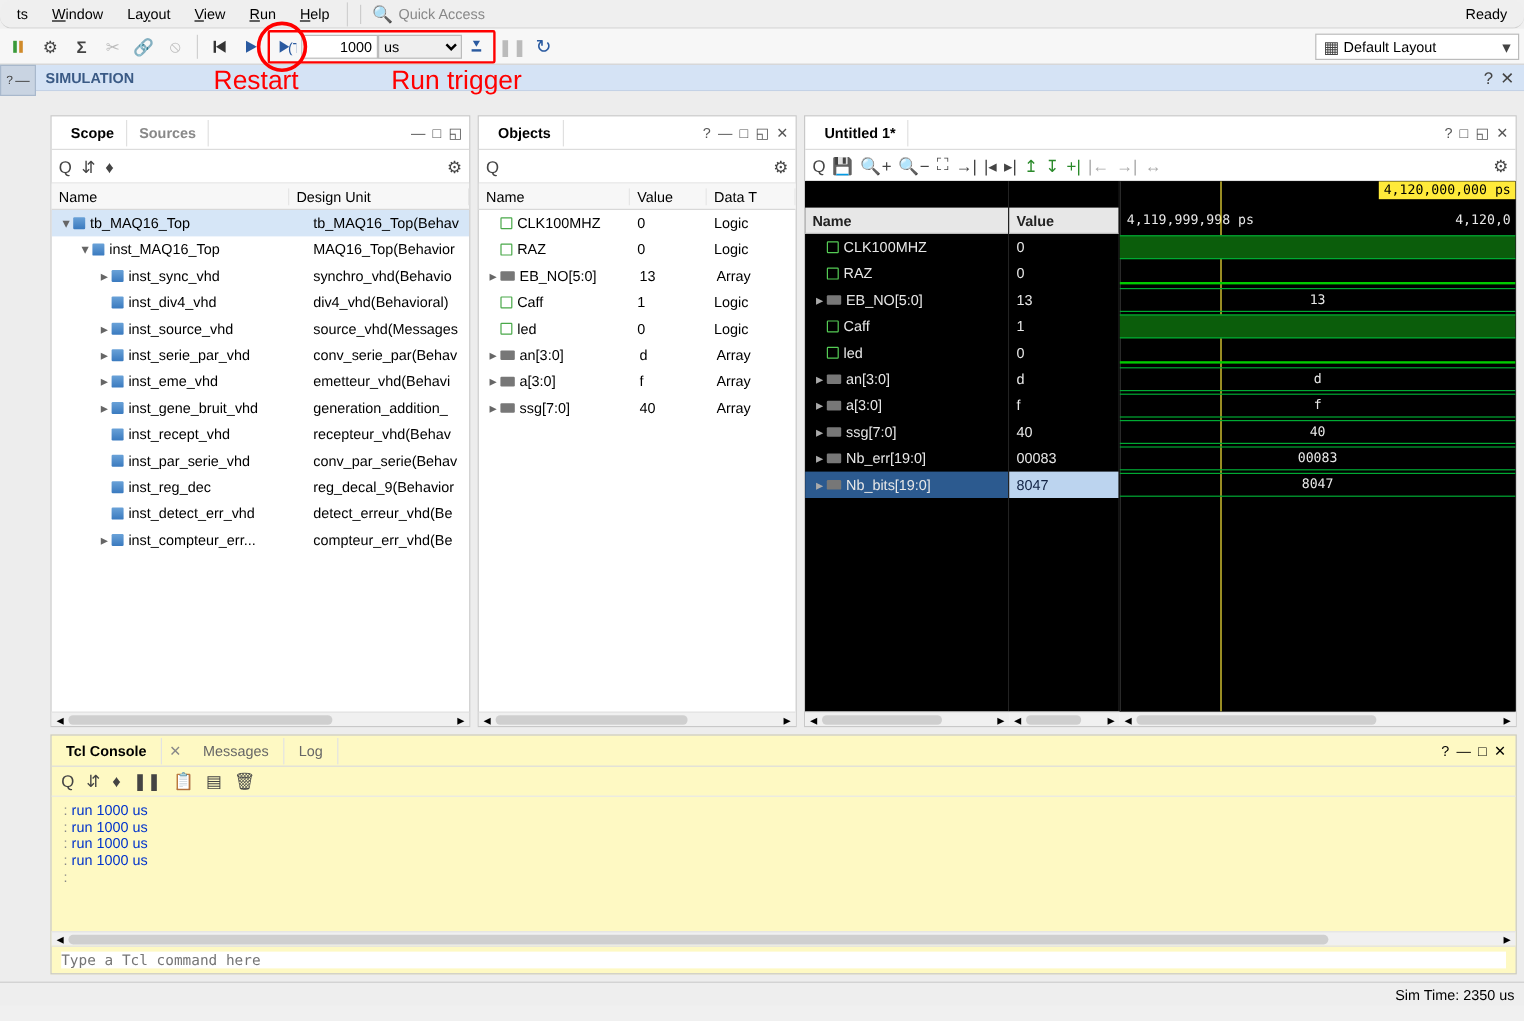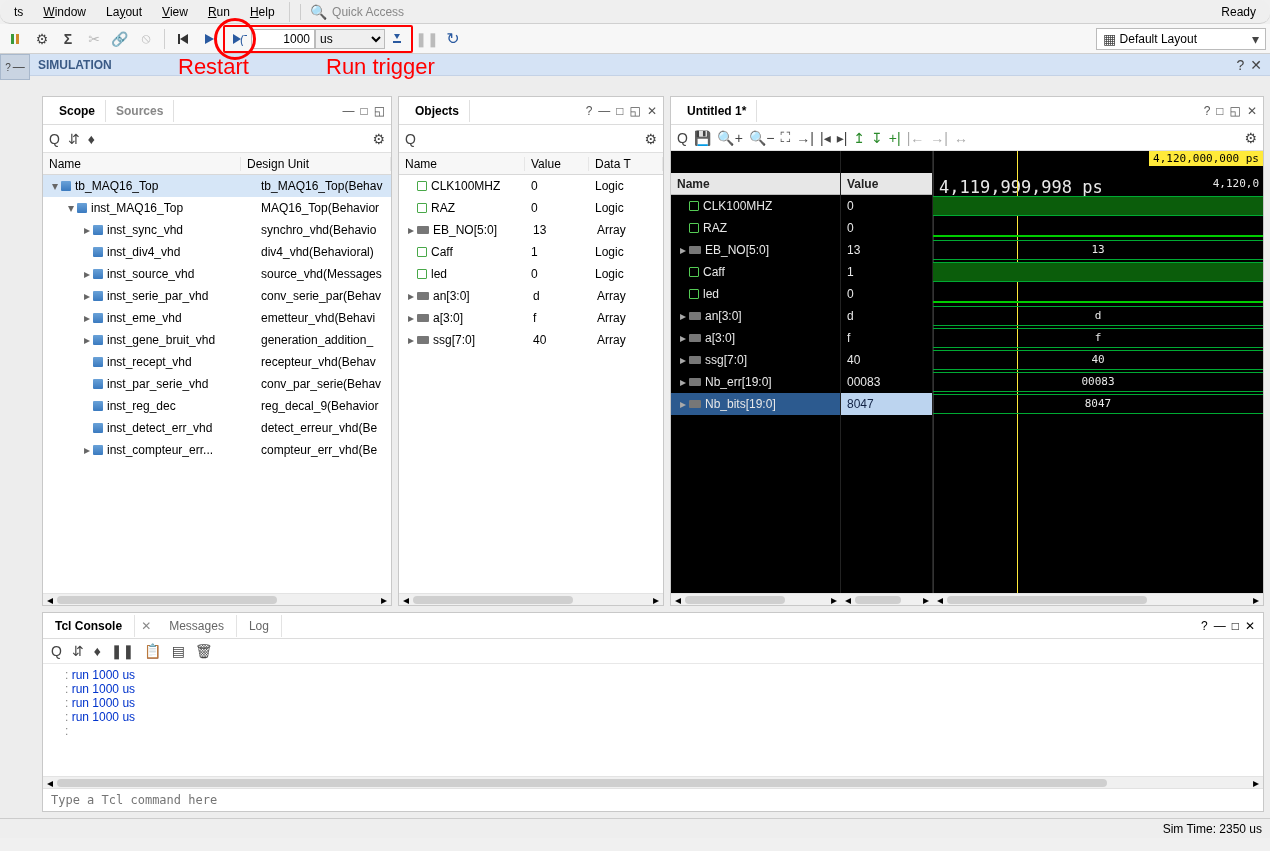--- a/index.html
+++ b/index.html
@@ -48,36 +48,36 @@
 .scroll-x .thumb { height:8px; background:#cfcfcf; border-radius:4px;}
 .wavearea { flex:1; display:flex; background:#000; min-height:0;}
 .wname { width:170px; background:#000; border-right:1px solid #222;}
 .wval { width:92px; background:#000; border-right:1px solid #222;}
 .wplot { flex:1; background:#000; position:relative; overflow:hidden;}
 .wrow { height:22px; display:flex; align-items:center; padding:0 6px; color:#e8e8e8; white-space:nowrap; font-size:12px;}
 .whdr { background:#e7e7e7; color:#222; border-bottom:1px solid #bbb; font-weight:bold;}
 .wrow.sel { background:#bcd4ef; color:#124;}
 .wrow.sel2 { background:#2c5a8f;}
 .wplot .timebar { position:absolute; top:0; right:0; background:#ffea3a; color:#000; font-size:11px; padding:1px 4px; font-family:monospace;text-align:right;}
-.wplot .tlabel { position:absolute; top:26px; left:6px; color:#e8e8e8; font-family:monospace; font-size:17px;}
+.wplot .tlabel { position:absolute; top:26px; left:6px; color:#e8e8e8; font-family:monospace; font-size:11px;}
 .wplot .tlabel2 { position:absolute; top:26px; right:4px; color:#e8e8e8; font-family:monospace; font-size:11px;}
 .wplot .cursor { position:absolute; top:0; bottom:0; width:1px; background:#ffea3a; left:84px;}
 .wplot .grid { position:absolute; top:0; bottom:0; width:1px; background:#333; }
 .lane { position:absolute; left:0; right:0; height:20px; border-top:1px solid #0a3; border-bottom:1px solid #0a3;}
 .lane.fill { background:#0b5d0b;}
 .lane .mid { position:absolute; left:0; right:0; text-align:center; color:#e8e8e8; font-family:monospace; font-size:11px; top:2px;}
 .waveicons { display:flex; gap:6px; padding:4px 6px; border-bottom:1px solid #e0e0e0; align-items:center;}
 .waveicons .sp { flex:1;}
 .bottom { padding:6px; background:#ededed;}
-.console { background:#ffffff; border:1px solid #c8c8c8; height:200px; display:flex; flex-direction:column;}
+.console { background:#fef9c3; border:1px solid #c8c8c8; height:200px; display:flex; flex-direction:column;}
 .console .chdr { display:flex; align-items:center; height:26px; border-bottom:1px solid #dcdcdc;}
 .console .chdr .tab { padding:4px 12px; border-right:1px solid #e3e3e3;}
 .console .chdr .tab.active { font-weight:bold;}
 .console .ctb { display:flex; align-items:center; gap:10px; padding:4px 8px; border-bottom:1px solid #e8e8e8;}
-.cbody { flex:1; overflow:auto; padding:4px 22px; font-family:monospace; font-size:12px;}
+.cbody { flex:1; overflow:auto; padding:4px 10px; font-family:monospace; font-size:12px;}
 .cbody .ln { color:#888;}
 .cbody .ln .cmd { color:#0033cc;}
 .cinput { border-top:1px solid #e2e2e2; padding:4px 8px;}
 .cinput input { width:100%; border:none; outline:none; color:#888; font-family:monospace;}
 .statusbar { height:20px; background:#eee; border-top:1px solid #ccc; display:flex; align-items:center; padding:0 8px;}
 .statusbar .right { margin-left:auto;}
 svg { display:block;}
 .glyph { font-size:14px; color:#444;}
 </style>
 </head>

